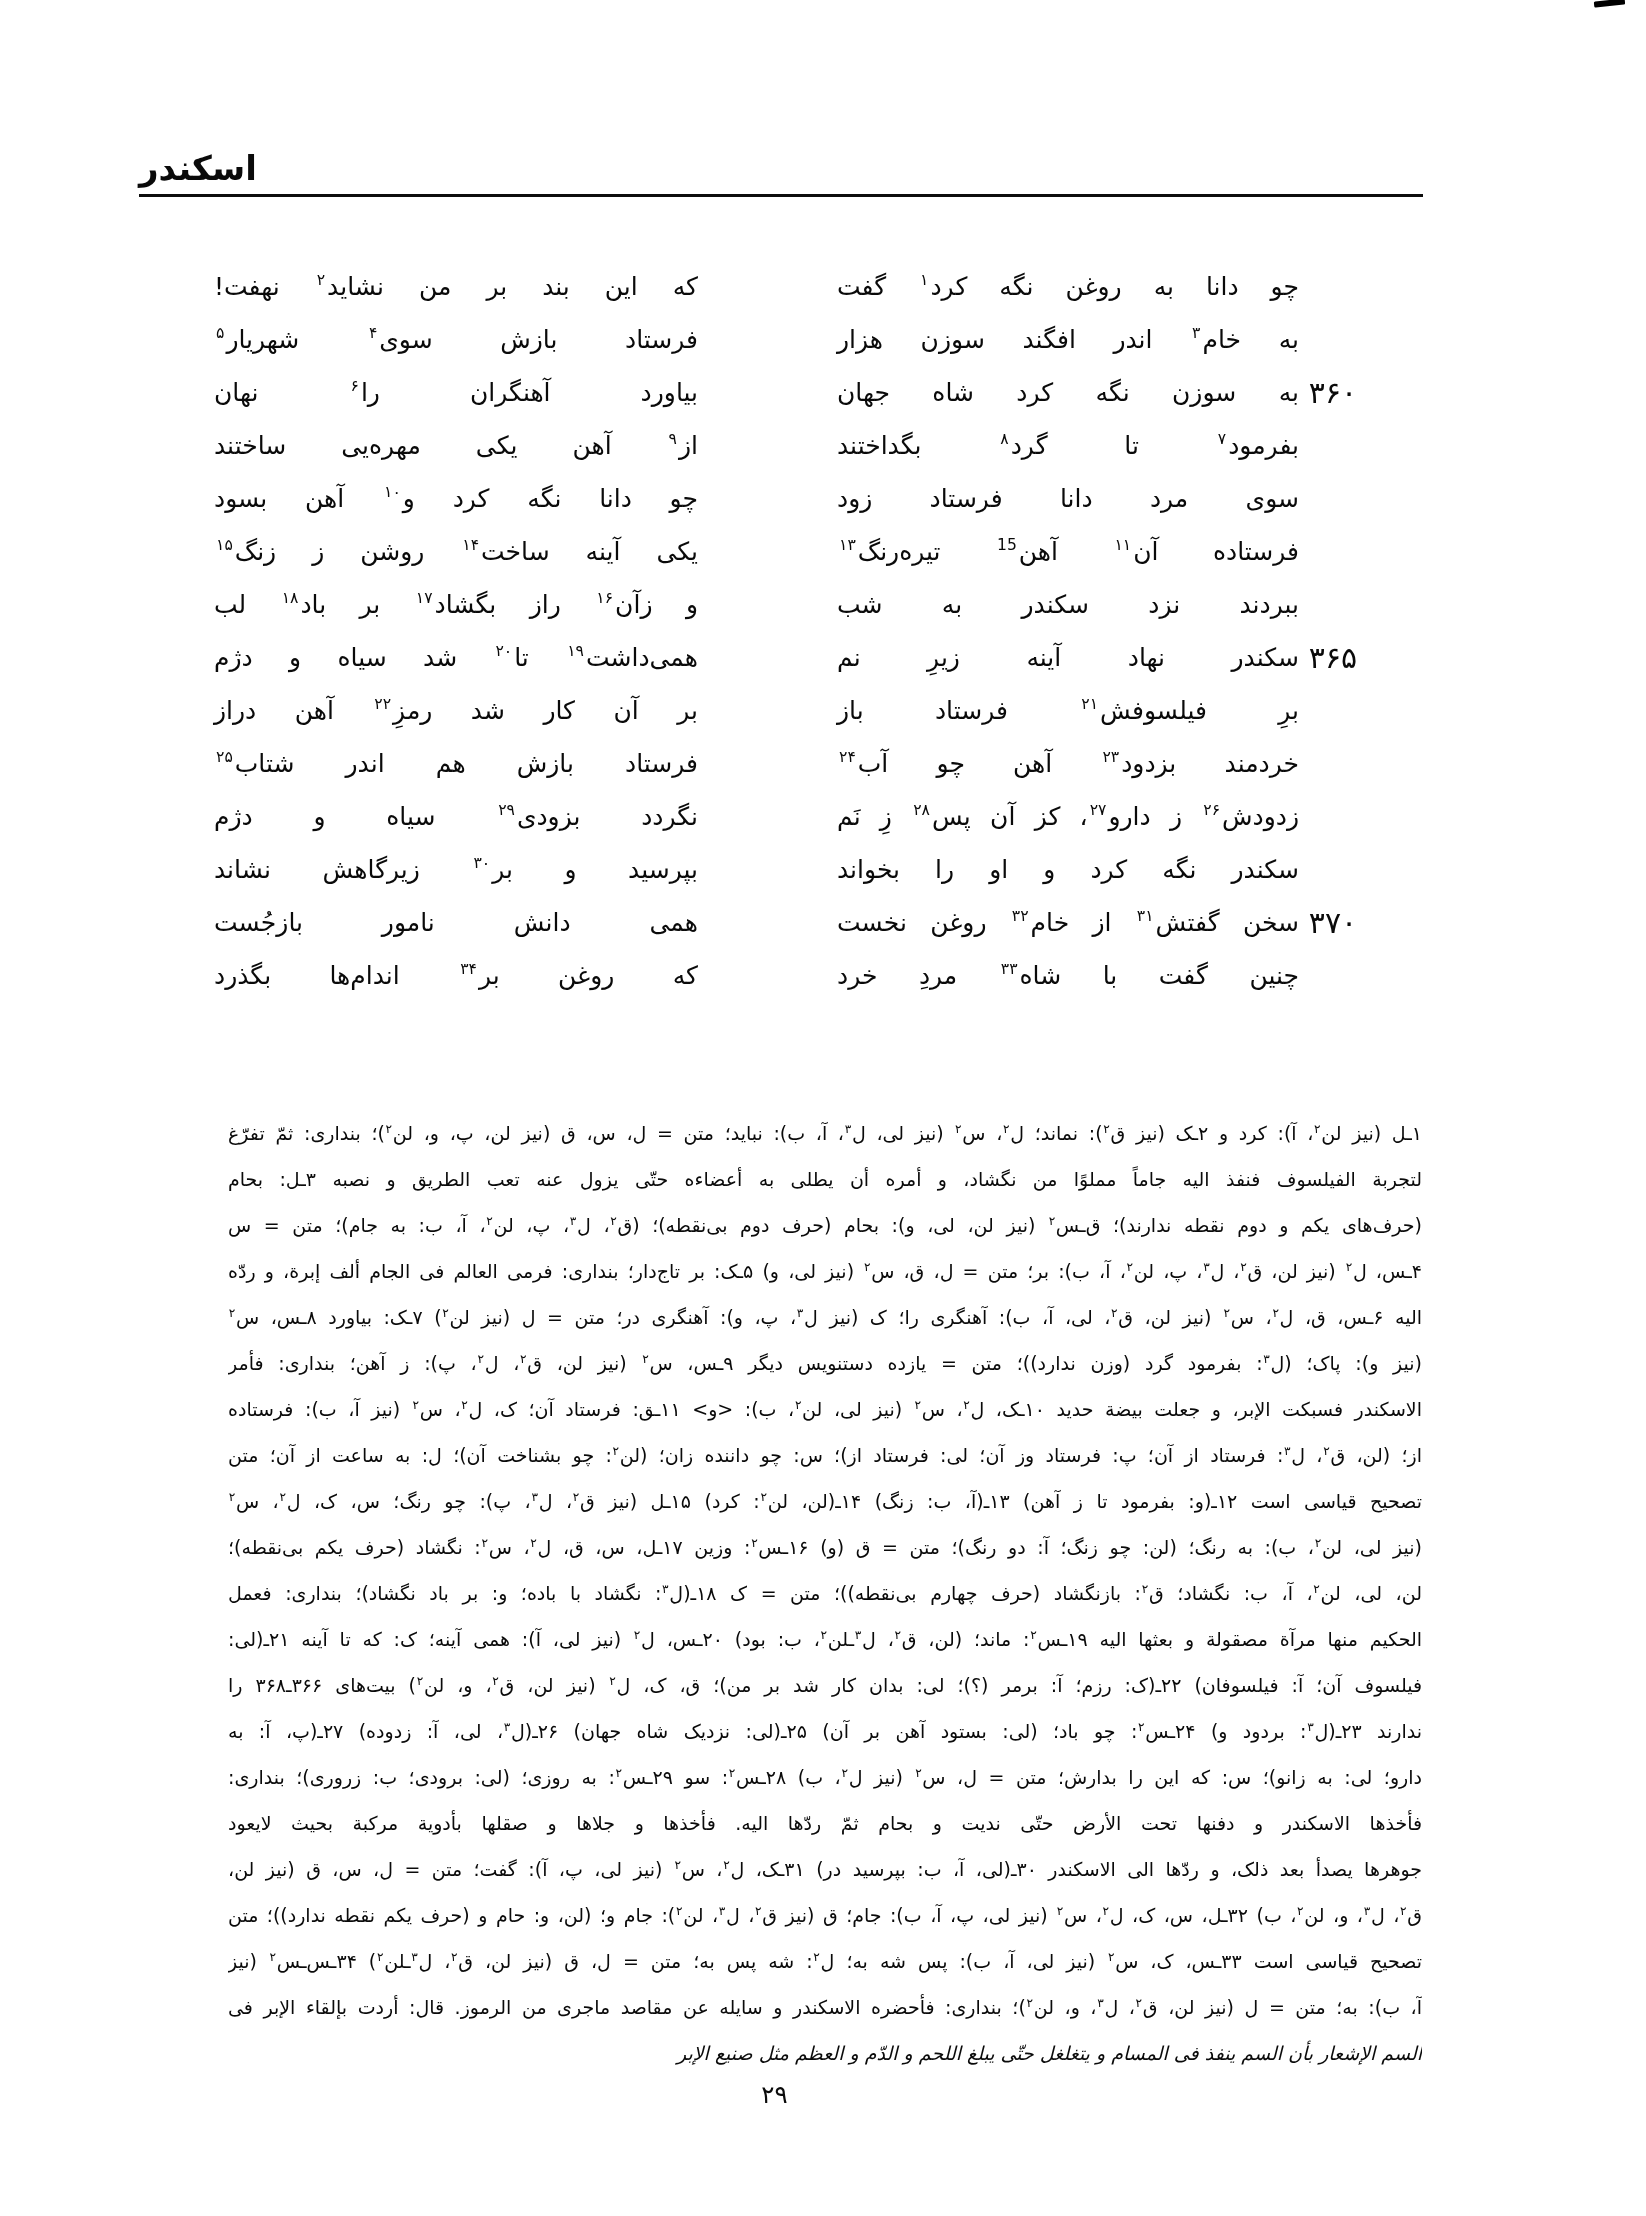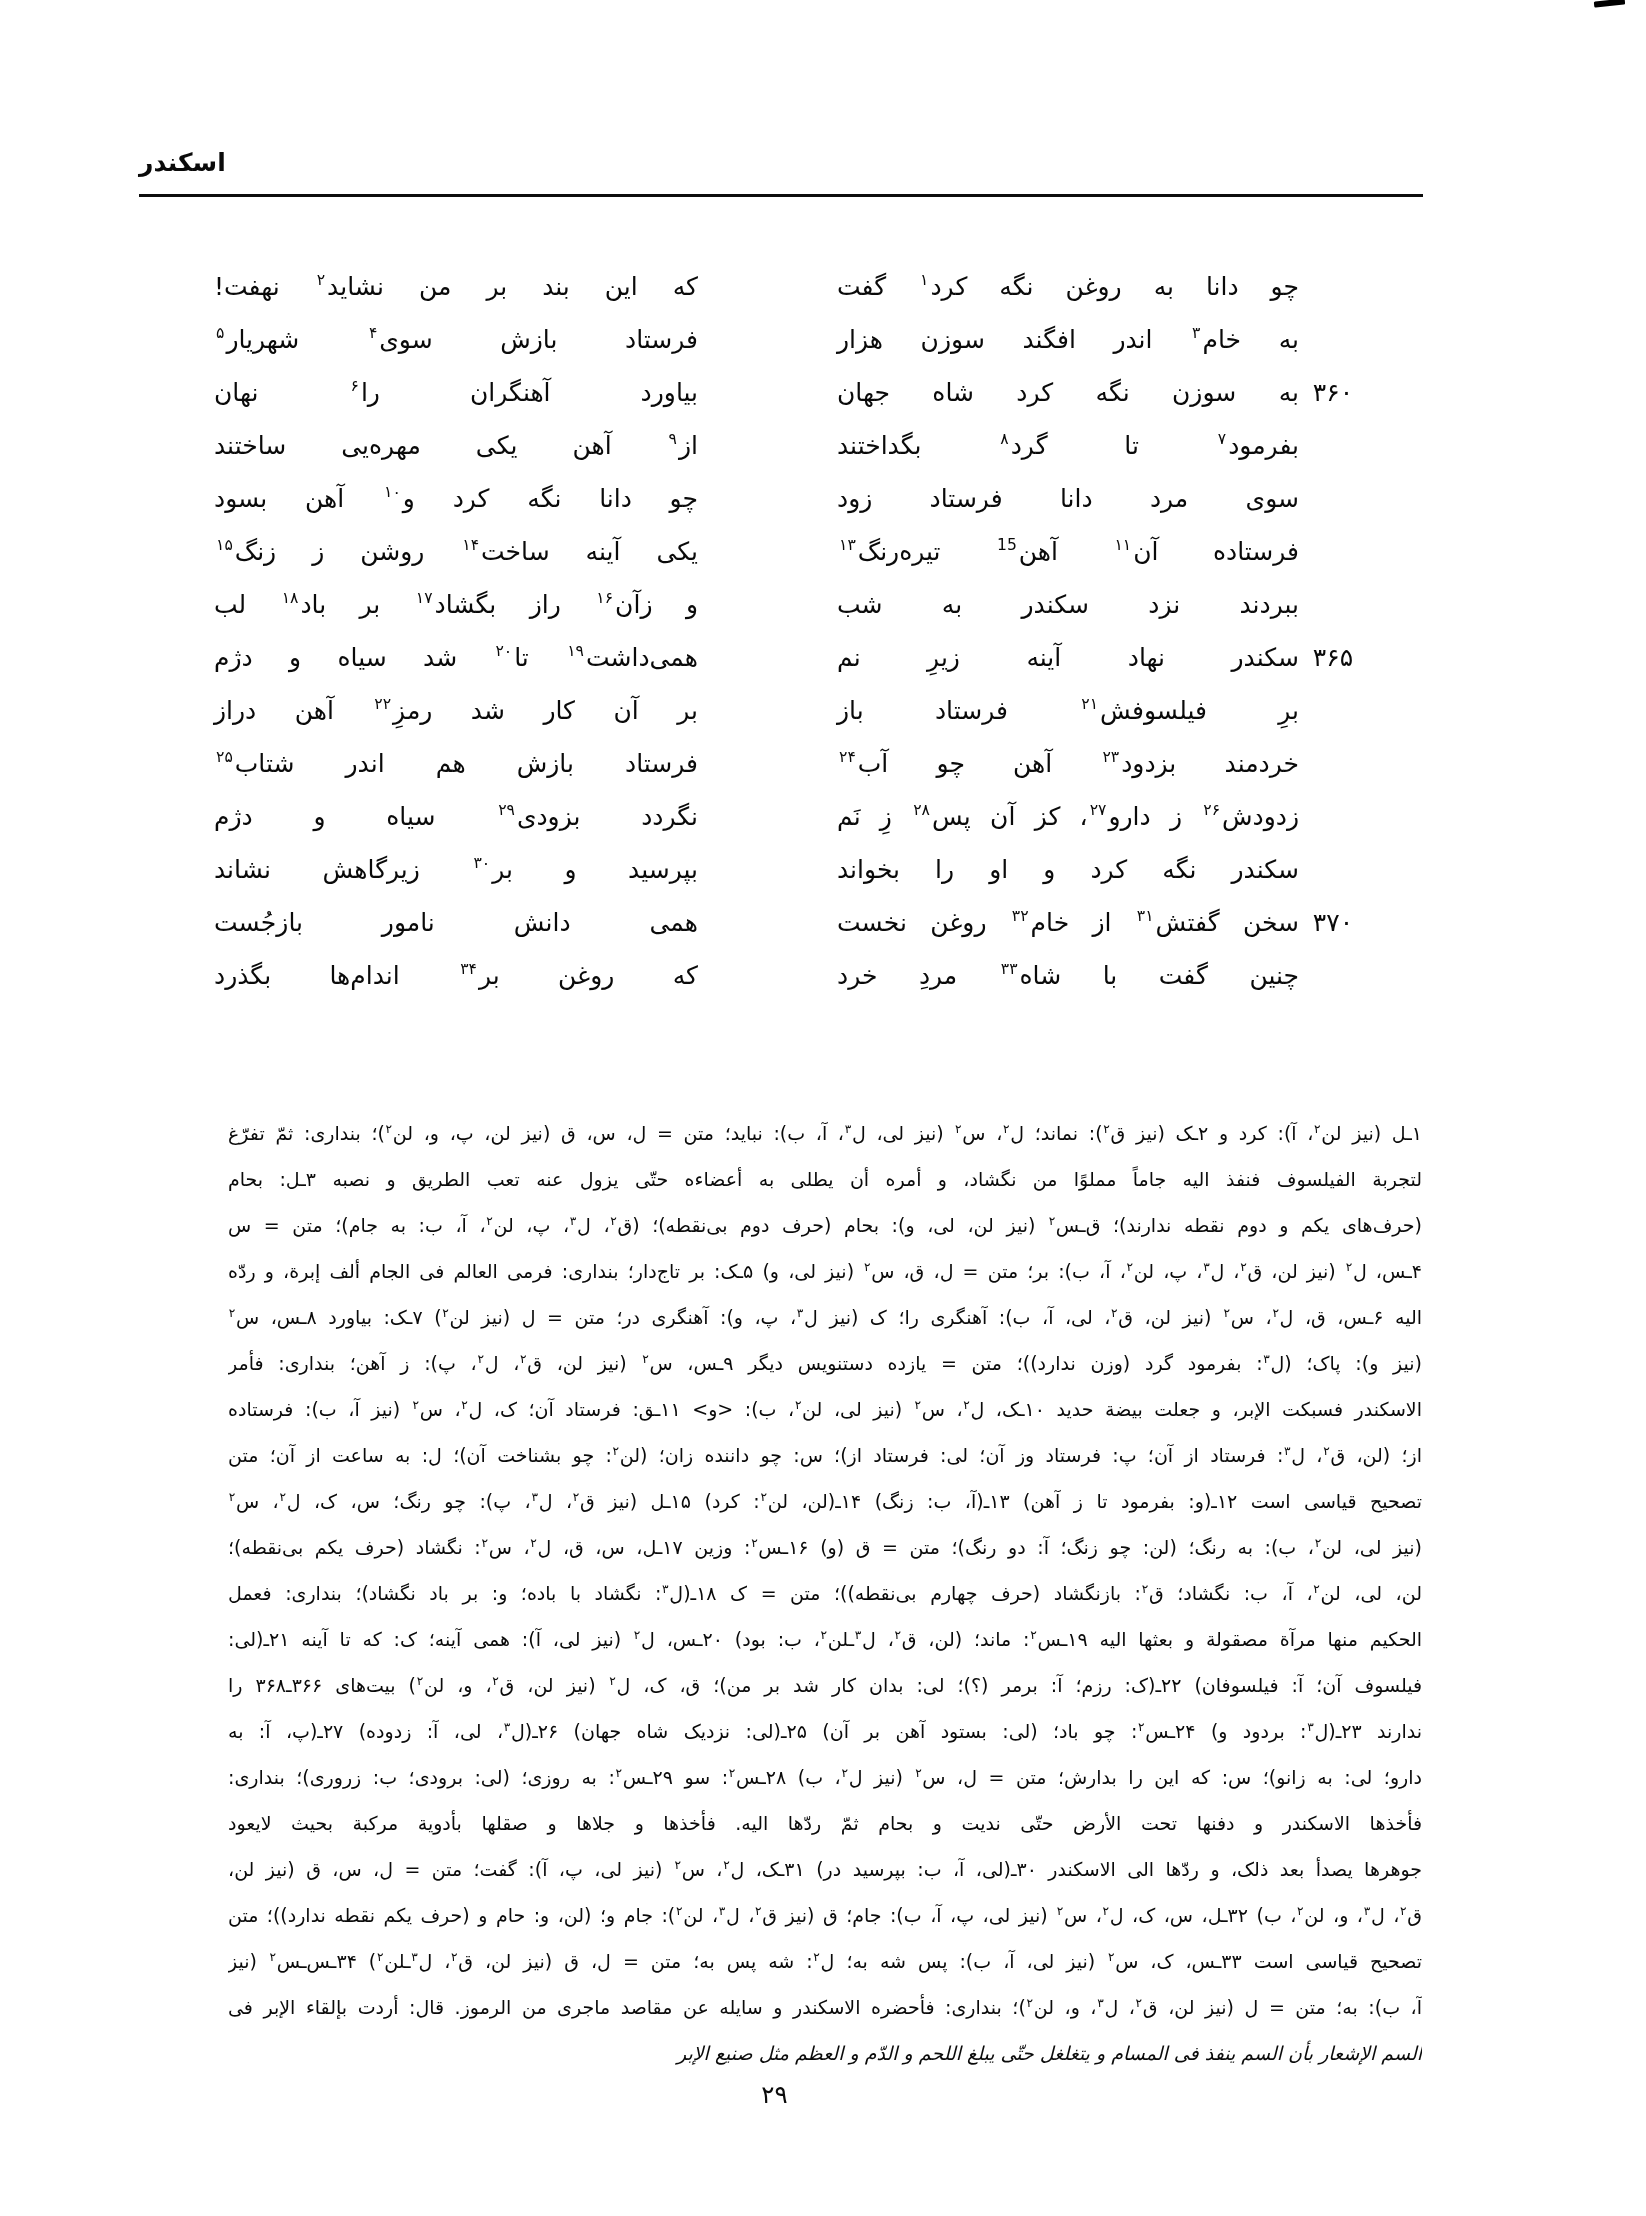--- a/index.html
+++ b/index.html
@@ -7,38 +7,38 @@
     position:relative;
     width:1646px;height:2216px;
     background:#ffffff;
     color:#0a0a0a;
     font-family:"DejaVu Sans",sans-serif;
     overflow:hidden;
   }
   
   .running-head{
     position:absolute;top:148px;left:139px;
-    font-size:25px;font-weight:700;letter-spacing:0.3px;
+    font-size:34px;font-weight:700;letter-spacing:0.3px;
   }
   .header-rule{
     position:absolute;top:194px;left:139px;width:1284px;height:2.7px;
     background:#0d0d0d;
   }
   
   .poem{
     position:absolute;top:260px;left:238px;width:1129px;
     direction:rtl;
   }
   .verse{
     display:flex;flex-direction:row;align-items:center;
     height:53px;
   }
   .v-num{
     width:68px;flex:none;
-    font-size:25px;text-align:center;
+    font-size:30px;text-align:center;
   }
   .hemi{
     font-size:25px;line-height:1;
     text-align:justify;text-align-last:justify;
     white-space:nowrap0;
     margin-left:23px;
   }
   .h-first{width:462px;flex:none;}
   .v-gap{width:116px;flex:none;}
   .h-second{width:484px;flex:none;}

